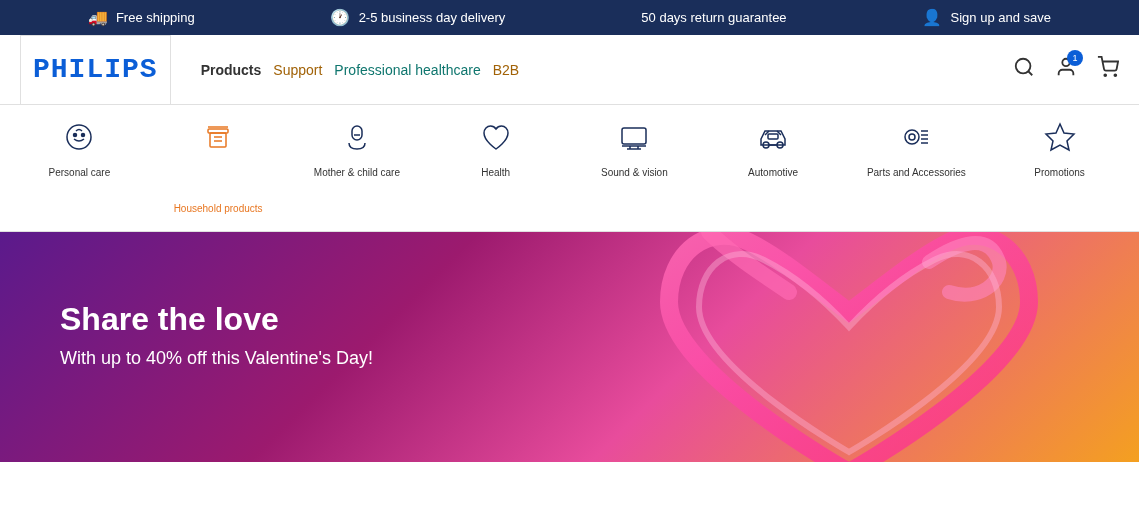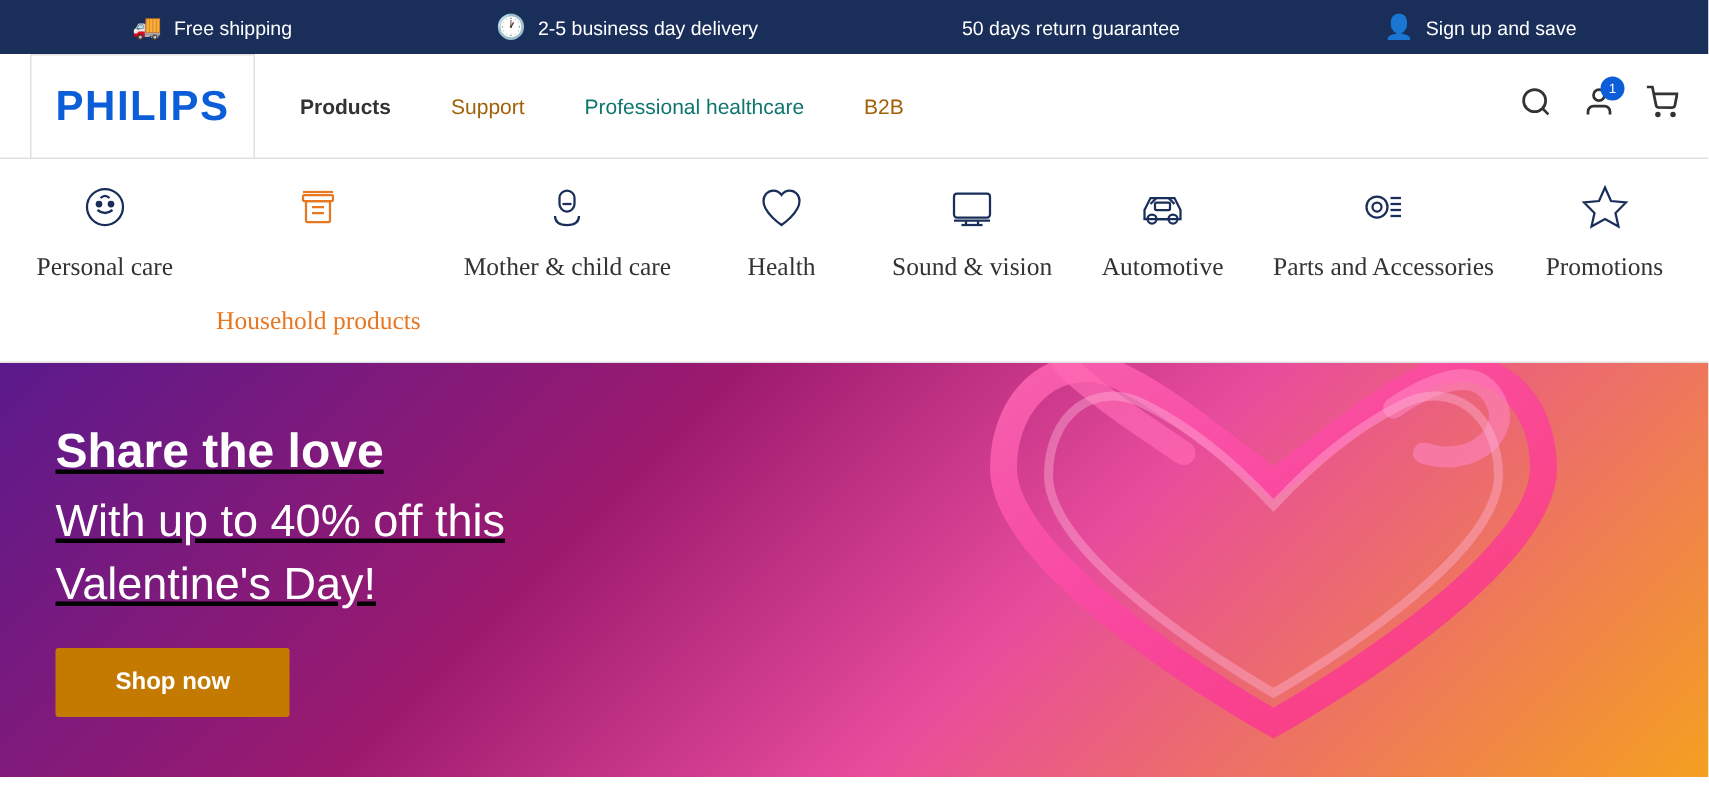--- a/index.html
+++ b/index.html
@@ -41,24 +41,25 @@
       padding: 8px 12px;
       margin-right: 30px;
       min-width: 150px;
       height: 70px;
     }
     .logo-text {
       font-size: 28px;
       font-weight: bold;
       color: #0b5ed7;
       letter-spacing: 1px;
+      font-family: Liberation Mono, monospace;
     }
     .nav-links {
       display: flex;
-      gap: 40px;
+      gap: 12px;
       align-items: center;
       flex: 1;
     }
     .nav-link {
       font-size: 14px;
       color: #a16207;
       text-decoration: none;
       cursor: pointer;
     }
     .nav-link.active {
@@ -115,53 +116,51 @@
     .category-icon {
       font-size: 28px;
       color: #1a2e5a;
       line-height: 1;
     }
     .category-icon svg {
       width: 32px;
       height: 32px;
     }
     .category-label {
-      font-size: 17px;
+      font-size: 10px;
       color: #333;
       line-height: 1.3;
-      font-family: Liberation Serif, serif;
     }
     .category-label.highlighted {
       color: #e87722;
       margin-top: 36px;
     }
 
     
     .hero-banner {
       background: linear-gradient(135deg, #5b1a8c 0%, #9c1a6e 35%, #e84c9c 60%, #f4a020 100%);
       min-height: 230px;
       position: relative;
       overflow: hidden;
       display: flex;
       align-items: center;
-      padding: 40px 37px;
-      text-decoration: underline;
+      padding: 40px 60px;
     }
     .hero-content {
       z-index: 2;
       max-width: 450px;
     }
     .hero-title {
       font-size: 32px;
       font-weight: bold;
       color: white;
       margin-bottom: 8px;
     }
     .hero-subtitle {
-      font-size: 30px;
+      font-size: 18px;
       color: white;
       margin-bottom: 21px;
       line-height: 1.4;
     }
     .shop-now-btn {
       background: #c47a00;
       color: white;
       border: none;
       padding: 14px 40px;
       font-size: 16px;
@@ -341,21 +340,20 @@
       </svg>
     </div>
     <span class="category-label">Promotions</span>
   </div>
 </div>
 
 <div class="hero-banner">
   <div class="hero-content">
     <div class="hero-title">Share the love</div>
     <div class="hero-subtitle">With up to 40% off this Valentine's Day!</div>
-    <button class="shop-now-btn">Shop now</button>
   </div>
 
   <div class="hero-decoration">
     <svg class="ribbon-svg" width="480" height="280" viewBox="0 0 480 280">
       <defs>
         <linearGradient id="ribbonGrad" x1="0%" y1="0%" x2="100%" y2="100%">
           <stop offset="0%" style="stop-color:#ff69b4;stop-opacity:1"></stop>
           <stop offset="100%" style="stop-color:#ff1493;stop-opacity:0.7"></stop>
         </linearGradient>
       </defs>

